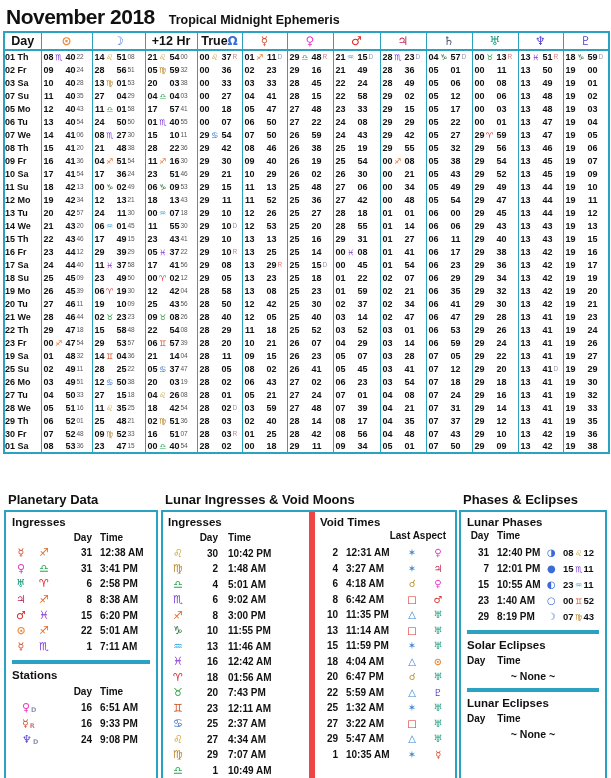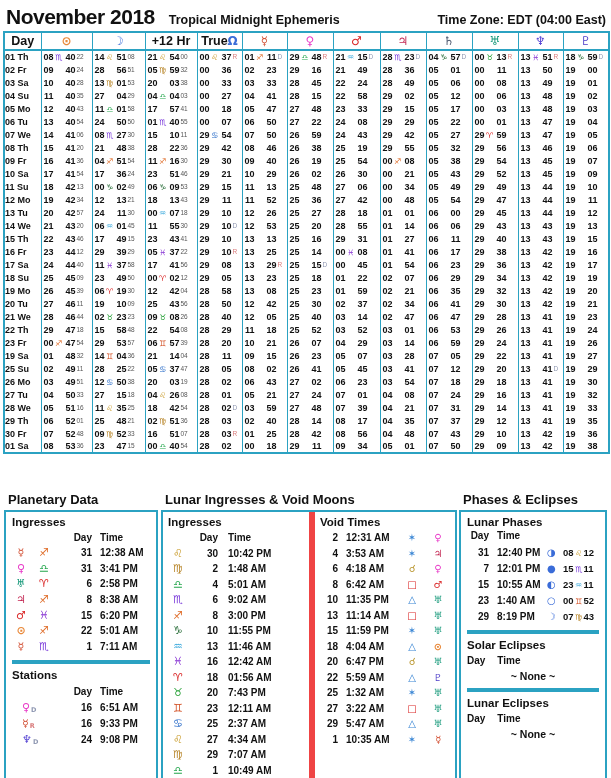--- a/index.html
+++ b/index.html
@@ -65,21 +65,20 @@
   .enone{font-size:10.5px;font-weight:bold;text-align:center;margin-top:2px;}
 </style>
 </head>
 <body>
 
 <div class="page">
 
   <div class="topbar">
     <span class="month">November 2018</span>
     <span class="subtitle">Tropical Midnight Ephemeris</span>
-    <span class="tz">Time Zone: EDT  (04:00 East)</span>
   </div>
 
   <table class="eph">
     <colgroup>
       <col style="width:37px">
         <col style="width:51px">
         <col style="width:53px">
         <col style="width:52px">
       <col style="width:45px">
         <col style="width:45px">
@@ -148,21 +147,21 @@
           <td><span class="deg">03</span><span class="sg"></span><span class="min">33</span><span class="suf"></span></td>
           <td><span class="deg">28</span><span class="sg"></span><span class="min">45</span><span class="suf"></span></td>
           <td><span class="deg">22</span><span class="sg"></span><span class="min">24</span><span class="suf"></span></td>
           <td><span class="deg">28</span><span class="sg"></span><span class="min">49</span><span class="suf"></span></td>
           <td><span class="deg">05</span><span class="sg"></span><span class="min">06</span><span class="suf"></span></td>
           <td><span class="deg">00</span><span class="sg"></span><span class="min">08</span><span class="suf"></span></td>
           <td><span class="deg">13</span><span class="sg"></span><span class="min">49</span><span class="suf"></span></td>
           <td><span class="deg">19</span><span class="sg"></span><span class="min">01</span><span class="suf"></span></td>
         </tr>
         <tr>
-          <td class="dayc">04 Su</td>
+          <td class="dayc">07 Su</td>
           <td><span class="deg">11</span><span class="sg"></span><span class="min">40</span><span class="suf sec">35</span></td>
           <td><span class="deg">27</span><span class="sg"></span><span class="min">04</span><span class="suf sec">29</span></td>
           <td><span class="deg">04</span><span class="sg" style="color: rgb(40, 168, 80);">♎</span><span class="min">04</span><span class="suf sec">03</span></td>
           <td><span class="deg">00</span><span class="sg"></span><span class="min">27</span><span class="suf"></span></td>
           <td><span class="deg">04</span><span class="sg"></span><span class="min">41</span><span class="suf"></span></td>
           <td><span class="deg">28</span><span class="sg"></span><span class="min">15</span><span class="suf"></span></td>
           <td><span class="deg">22</span><span class="sg"></span><span class="min">58</span><span class="suf"></span></td>
           <td><span class="deg">29</span><span class="sg"></span><span class="min">02</span><span class="suf"></span></td>
           <td><span class="deg">05</span><span class="sg"></span><span class="min">12</span><span class="suf"></span></td>
           <td><span class="deg">00</span><span class="sg"></span><span class="min">06</span><span class="suf"></span></td>
@@ -741,30 +740,31 @@
             </div>
             <div class="lirow">
               <span class="pg" style="color: rgb(40, 168, 80);">♎</span>
               <span class="dcol">1</span>
               <span class="tcol">10:49 AM</span>
             </div>
           </div>
       </div>
       <div class="mcol vcol">
         <div class="stitle">Void Times</div>
+        <div class="vhead">Last Aspect</div>
         <div>
             <div class="vrow">
               <span class="dcol">2</span>
               <span class="tcol">12:31 AM</span>
               <span class="ag" style="color: rgb(58, 134, 212);">✶</span>
               <span class="ag" style="color: rgb(232, 60, 200);">♀</span>
             </div>
             <div class="vrow">
               <span class="dcol">4</span>
-              <span class="tcol">3:53 AM</span>
+              <span class="tcol">3:27 AM</span>
               <span class="ag" style="color: rgb(58, 134, 212);">✶</span>
               <span class="ag" style="color: rgb(196, 42, 85);">♃</span>
             </div>
             <div class="vrow">
               <span class="dcol">6</span>
               <span class="tcol">4:18 AM</span>
               <span class="ag" style="color: rgb(184, 148, 42);">☌</span>
               <span class="ag" style="color: rgb(232, 60, 200);">♀</span>
             </div>
             <div class="vrow">

